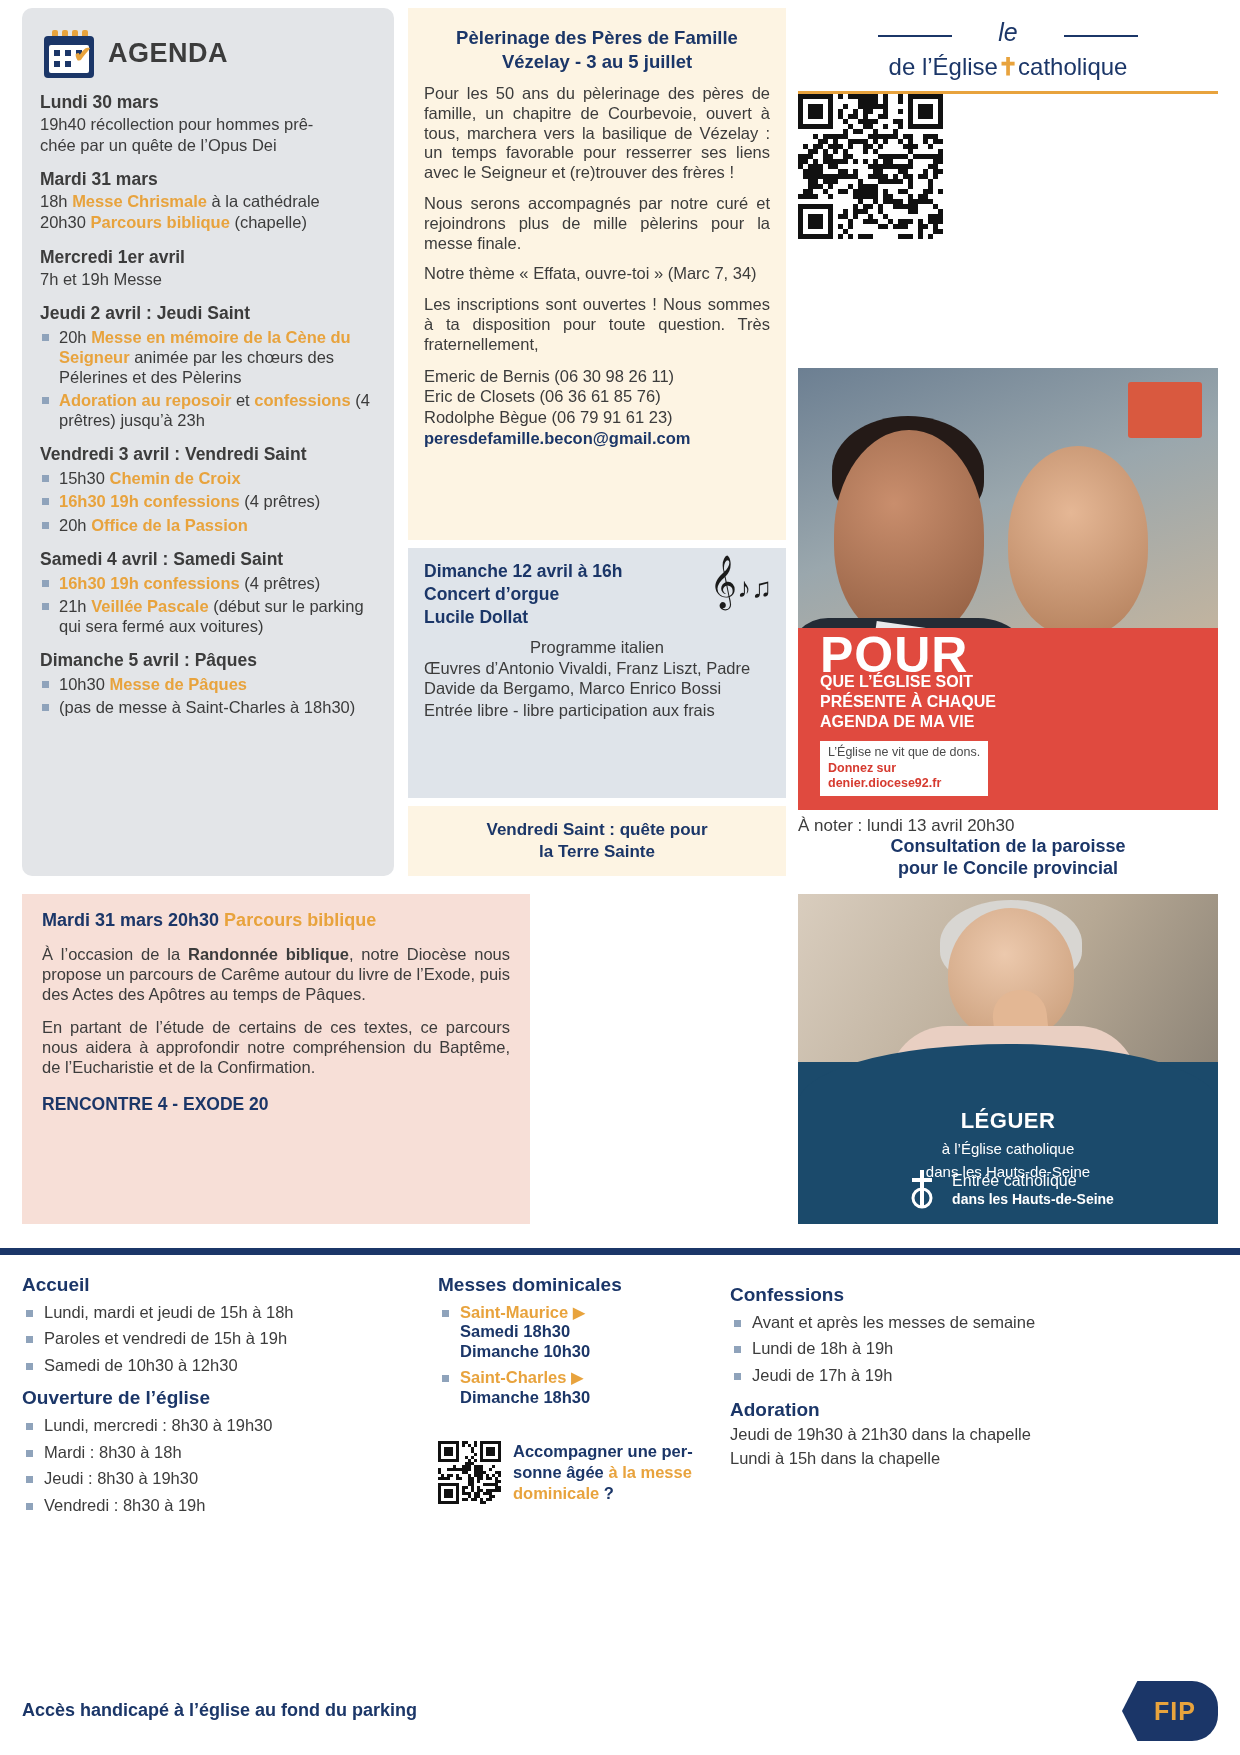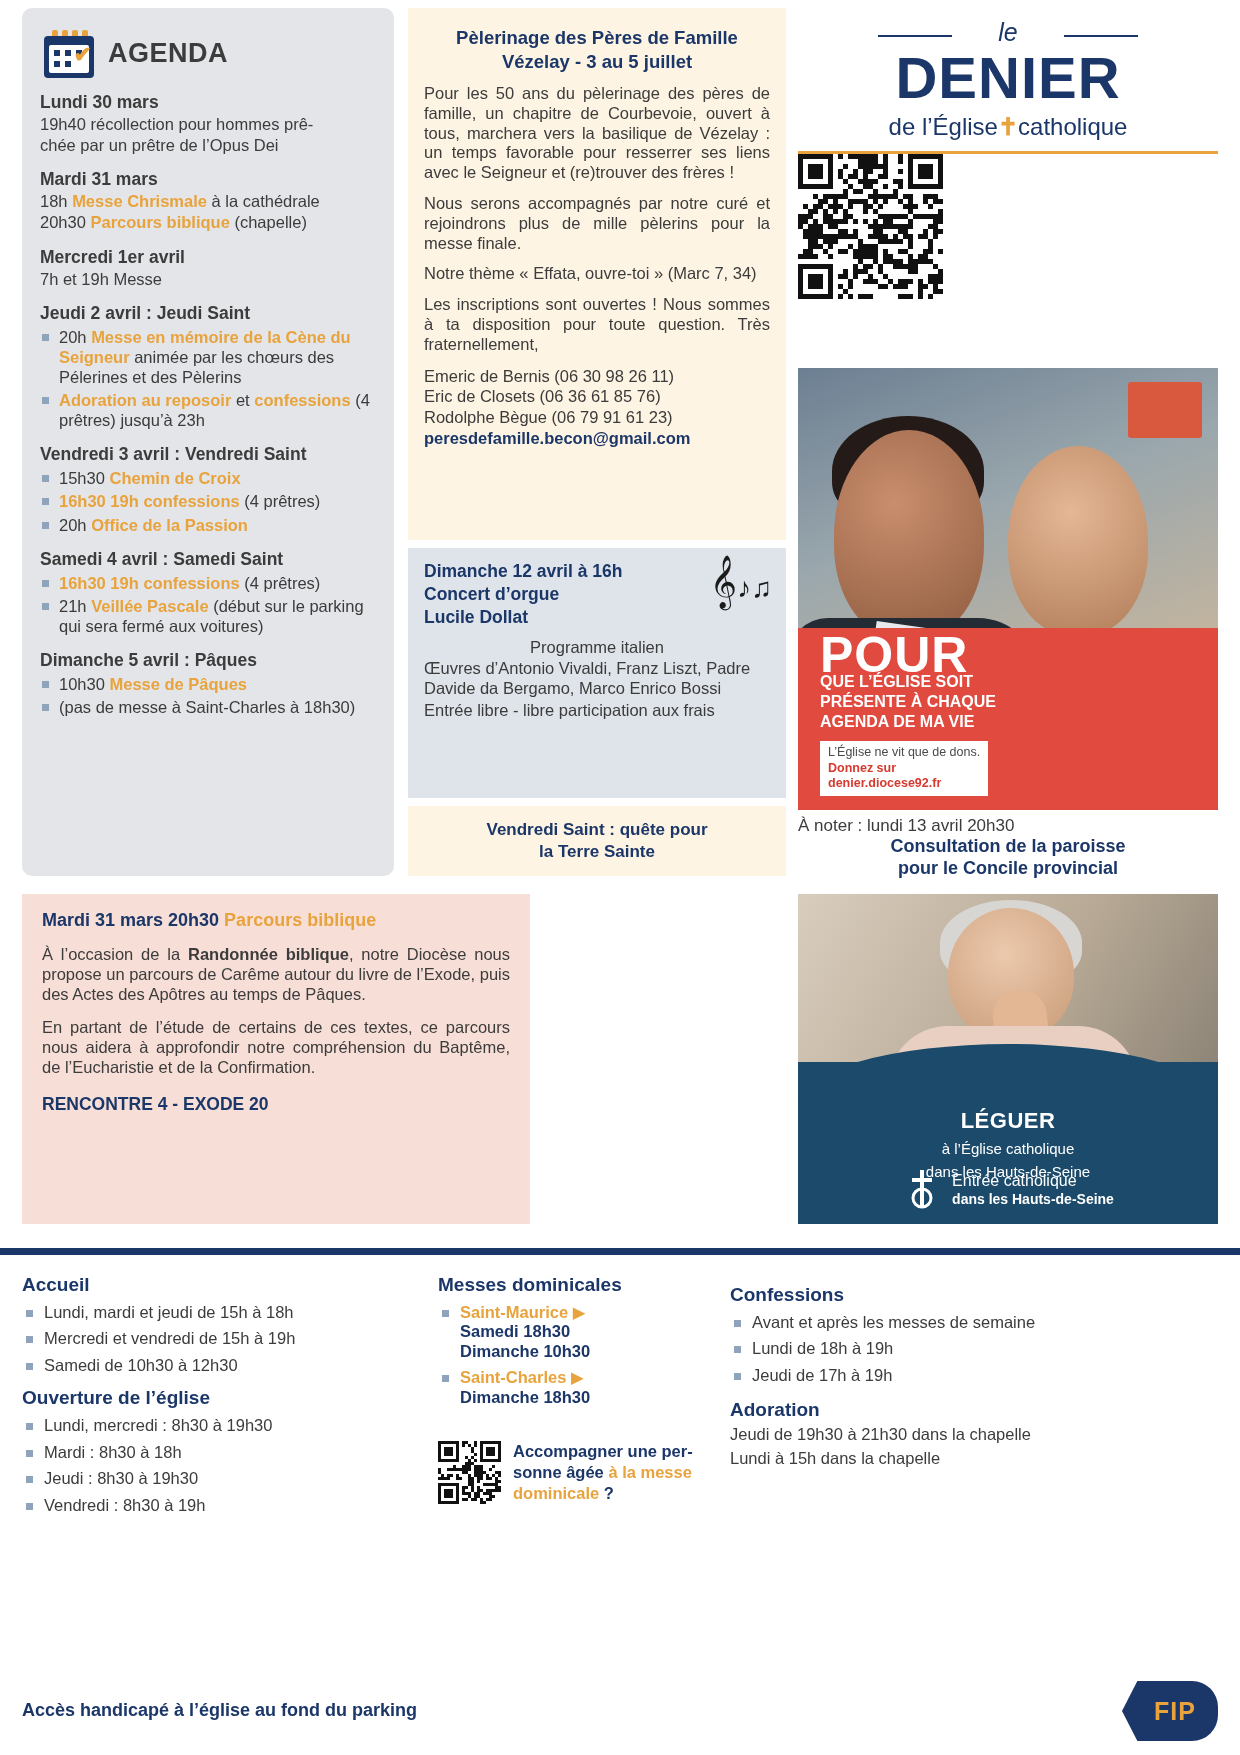--- a/index.html
+++ b/index.html
@@ -181,21 +181,21 @@
         <i class="dot" style="left:10px;top:33px"></i>
           <i class="dot" style="left:21px;top:33px"></i>
         <span class="check">✔</span>
       </span>
       <span class="title">AGENDA</span>
     </div>
     <div id="agenda-days">
         <div class="day">
           <div class="day-title">Lundi 30 mars</div>
           <div class="line"><span>19h40 récollection pour hommes prê-</span></div>
-          <div class="line"><span>chée par un prêtre de l’Opus Dei</span></div>
+          <div class="line"><span>chée par un quête de l’Opus Dei</span></div>
         </div>
         <div class="day">
           <div class="day-title">Mardi 31 mars</div>
           <div class="line"><span>18h </span><span class="gold bold">Messe Chrismale</span><span> à la cathédrale</span></div>
           <div class="line"><span>20h30 </span><span class="gold bold">Parcours biblique</span><span> (chapelle)</span></div>
         </div>
         <div class="day">
           <div class="day-title">Mercredi 1er avril</div>
           <div class="line"><span>7h et 19h Messe</span></div>
         </div>
@@ -262,21 +262,20 @@
 
   <div class="panel" id="quete">
     <div class="t">
       <span>Vendredi Saint : quête pour</span><br>
       <span>la Terre Sainte</span>
     </div>
   </div>
 
   <div class="panel" id="denier">
     <div class="le">le</div>
-    <div class="big">DENIER</div>
     <div class="sub">
       <span>de l’Église</span><span class="cross">✝</span><span>catholique</span>
     </div>
     <div class="rule"></div>
     <div class="qrgrid" id="qr-denier" style="grid-template-columns: repeat(29, 5px); grid-auto-rows: 5px; width: 145px; height: 145px;">
         <i style="background: rgb(17, 17, 17);"></i>
         <i style="background: rgb(17, 17, 17);"></i>
         <i style="background: rgb(17, 17, 17);"></i>
         <i style="background: rgb(17, 17, 17);"></i>
         <i style="background: rgb(17, 17, 17);"></i>
@@ -2259,21 +2258,21 @@
     </div>
   </div>
 
   <div id="footer-rule"></div>
   <div id="footer">
 
     <div class="fcol" style="left:22px; top:12px; width:390px;">
       <div class="fh">Accueil</div>
       <ul class="fl">
         <li>Lundi, mardi et jeudi de 15h à 18h</li>
-        <li>Mercredi et vendredi de 15h à 19h</li>
+        <li>Paroles et vendredi de 15h à 19h</li>
         <li>Samedi de 10h30 à 12h30</li>
       </ul>
       <div class="fh" style="margin-top:12px">Ouverture de l’église</div>
       <ul class="fl">
         <li>Lundi, mercredi : 8h30 à 19h30</li>
         <li>Mardi : 8h30 à 18h</li>
         <li>Jeudi : 8h30 à 19h30</li>
         <li>Vendredi : 8h30 à 19h</li>
       </ul>
     </div>

